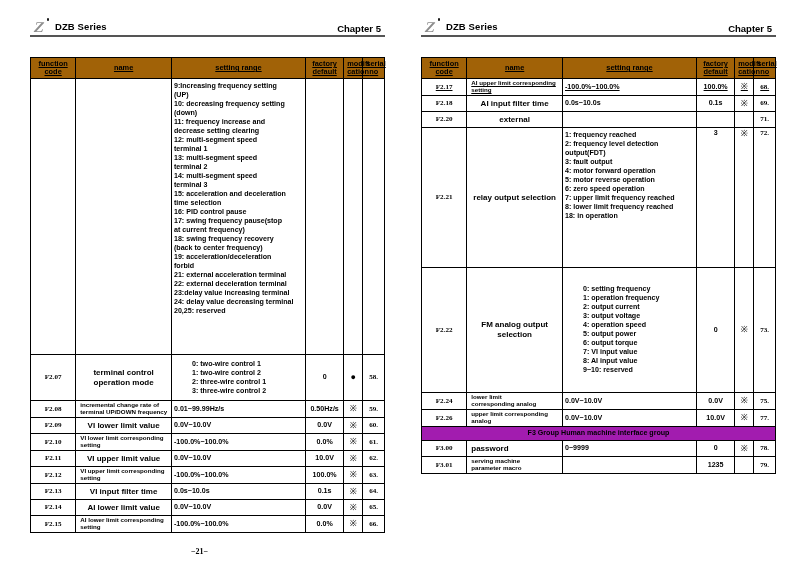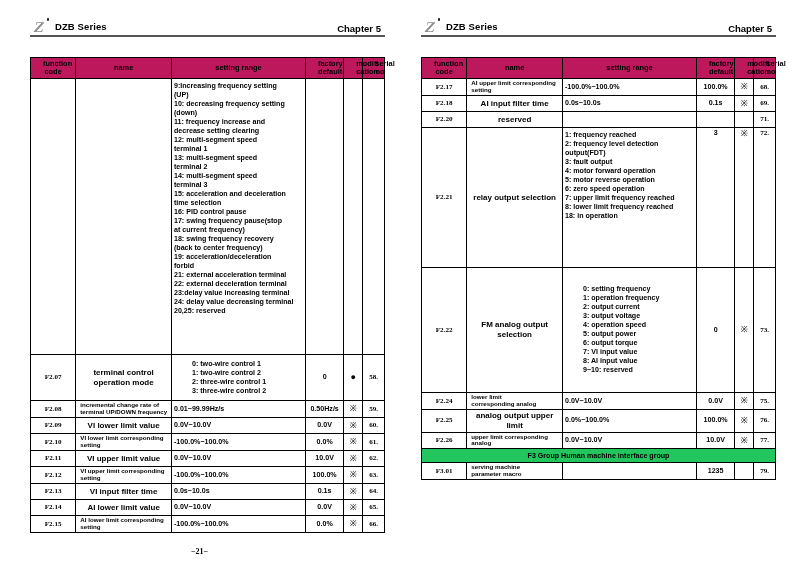--- a/index.html
+++ b/index.html
@@ -93,27 +93,28 @@
     table-layout: fixed;
   }
   table.spec td, table.spec th {
     border: 1px solid #000;
     padding: 1px 2px;
     vertical-align: middle;
     font-size: 7.1px;
     line-height: 1.22;
   }
   table.spec thead th {
-    background: #be185d;
+    background: #a16207;
     text-align: center;
     font-weight: bold;
     font-size: 7.4px;
     line-height: 1.1;
-    padding: 2px 12px;
+    padding: 2px 3px;
     height: 16px;
+    text-decoration: underline;
   }
   
   col.c-code  { width: 13.0%; }
   col.c-name  { width: 27.5%; }
   col.c-range { width: 38.5%; }
   col.c-def   { width: 11.0%; }
   col.c-mod   { width: 5.5%; }
   col.c-ser   { width: 6.2%; }
 
   td.code {
@@ -126,21 +127,21 @@
   td.name.big  { font-size: 8.0px; }
   td.name.small{ font-size: 6.2px; line-height: 1.12; }
   td.name.left-al { text-align: left; padding-left: 4px; }
   td.range     { text-align: left; padding-left: 5px; font-weight: bold; font-size: 7.3px; }
   td.range.list{ white-space: pre-line; line-height: 1.27; padding-top: 3px; padding-bottom: 3px; }
   td.range.indent { padding-left: 20px; }
   td.def       { text-align: center; font-weight: bold; font-size: 7.3px; }
   td.mod       { text-align: center; font-size: 8px; }
   td.ser       { text-align: center; font-weight: bold; font-family: "Liberation Serif", serif; font-size: 7.4px; }
   td.group {
-    background: #22c55e;
+    background: #a21caf;
     text-align: center;
     font-weight: bold;
     font-size: 8.0px;
     padding: 2px;
   }
   .mark-star  { font-size: 8.5px; line-height: 1; }
   .mark-dot   { font-size: 9px; line-height: 1; }
 
   
   .pg-footer {
@@ -357,39 +358,39 @@
             <span>modifi</span><br>
             <span>cation</span>
           </th>
           <th>
             <span>serial</span><br>
             <span>no</span>
           </th>
         </tr>
       </thead>
       <tbody id="right-body">
-          <tr style="height: 16px;">
+          <tr style="height: 16px; text-decoration: underline;">
             <td class="code">F2.17</td>
             <td class="name small left-al">AI upper limit corresponding<br>setting</td>
             <td class="range" style="vertical-align:middle">-100.0%~100.0%</td>
             <td class="def" style="vertical-align:middle">100.0%</td>
             <td class="mod" style="vertical-align:middle"><span class="mark-star">※</span></td>
             <td class="ser" style="vertical-align:middle">68.</td>
           </tr>
           <tr style="height: 16px;">
             <td class="code">F2.18</td>
             <td class="name big">AI input filter time</td>
             <td class="range" style="vertical-align:middle">0.0s~10.0s</td>
             <td class="def" style="vertical-align:middle">0.1s</td>
             <td class="mod" style="vertical-align:middle"><span class="mark-star">※</span></td>
             <td class="ser" style="vertical-align:middle">69.</td>
           </tr>
           <tr style="height: 16px;">
             <td class="code">F2.20</td>
-            <td class="name big">reserved</td>
+            <td class="name big">external</td>
             <td class="range" style="vertical-align:middle"></td>
             <td class="def" style="vertical-align:middle"></td>
             <td class="mod" style="vertical-align:middle"></td>
             <td class="ser" style="vertical-align:middle">71.</td>
           </tr>
           <tr style="height: 140px;">
             <td class="code">F2.21</td>
             <td class="name big">relay output selection</td>
             <td class="range list" style="vertical-align:top">1: frequency reached
 2: frequency level detection
@@ -424,37 +425,37 @@
           </tr>
           <tr style="height: 16px;">
             <td class="code">F2.24</td>
             <td class="name small left-al">lower limit<br>corresponding analog</td>
             <td class="range" style="vertical-align:middle">0.0V~10.0V</td>
             <td class="def" style="vertical-align:middle">0.0V</td>
             <td class="mod" style="vertical-align:middle"><span class="mark-star">※</span></td>
             <td class="ser" style="vertical-align:middle">75.</td>
           </tr>
           <tr style="height: 16px;">
-            <td class="code">F2.25</td>
-            <td class="name big">analog output upper limit</td>
-            <td class="range" style="vertical-align:middle">0.0%~100.0%</td>
-            <td class="def" style="vertical-align:middle">100.0%</td>
-            <td class="mod" style="vertical-align:middle"><span class="mark-star">※</span></td>
-            <td class="ser" style="vertical-align:middle">76.</td>
-          </tr>
-          <tr style="height: 16px;">
             <td class="code">F2.26</td>
             <td class="name small left-al">upper limit corresponding<br>analog</td>
             <td class="range" style="vertical-align:middle">0.0V~10.0V</td>
             <td class="def" style="vertical-align:middle">10.0V</td>
             <td class="mod" style="vertical-align:middle"><span class="mark-star">※</span></td>
             <td class="ser" style="vertical-align:middle">77.</td>
           </tr>
           <tr style="height: 14px;">
             <td class="group" colspan="6">F3 Group Human machine interface group</td>
+          </tr>
+          <tr style="height: 16px;">
+            <td class="code">F3.00</td>
+            <td class="name big left-al">password</td>
+            <td class="range" style="vertical-align:middle">0~9999</td>
+            <td class="def" style="vertical-align:middle">0</td>
+            <td class="mod" style="vertical-align:middle"><span class="mark-star">※</span></td>
+            <td class="ser" style="vertical-align:middle">78.</td>
           </tr>
           <tr style="height: 16px;">
             <td class="code">F3.01</td>
             <td class="name small left-al">serving machine<br>parameter macro</td>
             <td class="range" style="vertical-align:middle"></td>
             <td class="def" style="vertical-align:middle">1235</td>
             <td class="mod" style="vertical-align:middle"></td>
             <td class="ser" style="vertical-align:middle">79.</td>
           </tr>
         </tbody>

